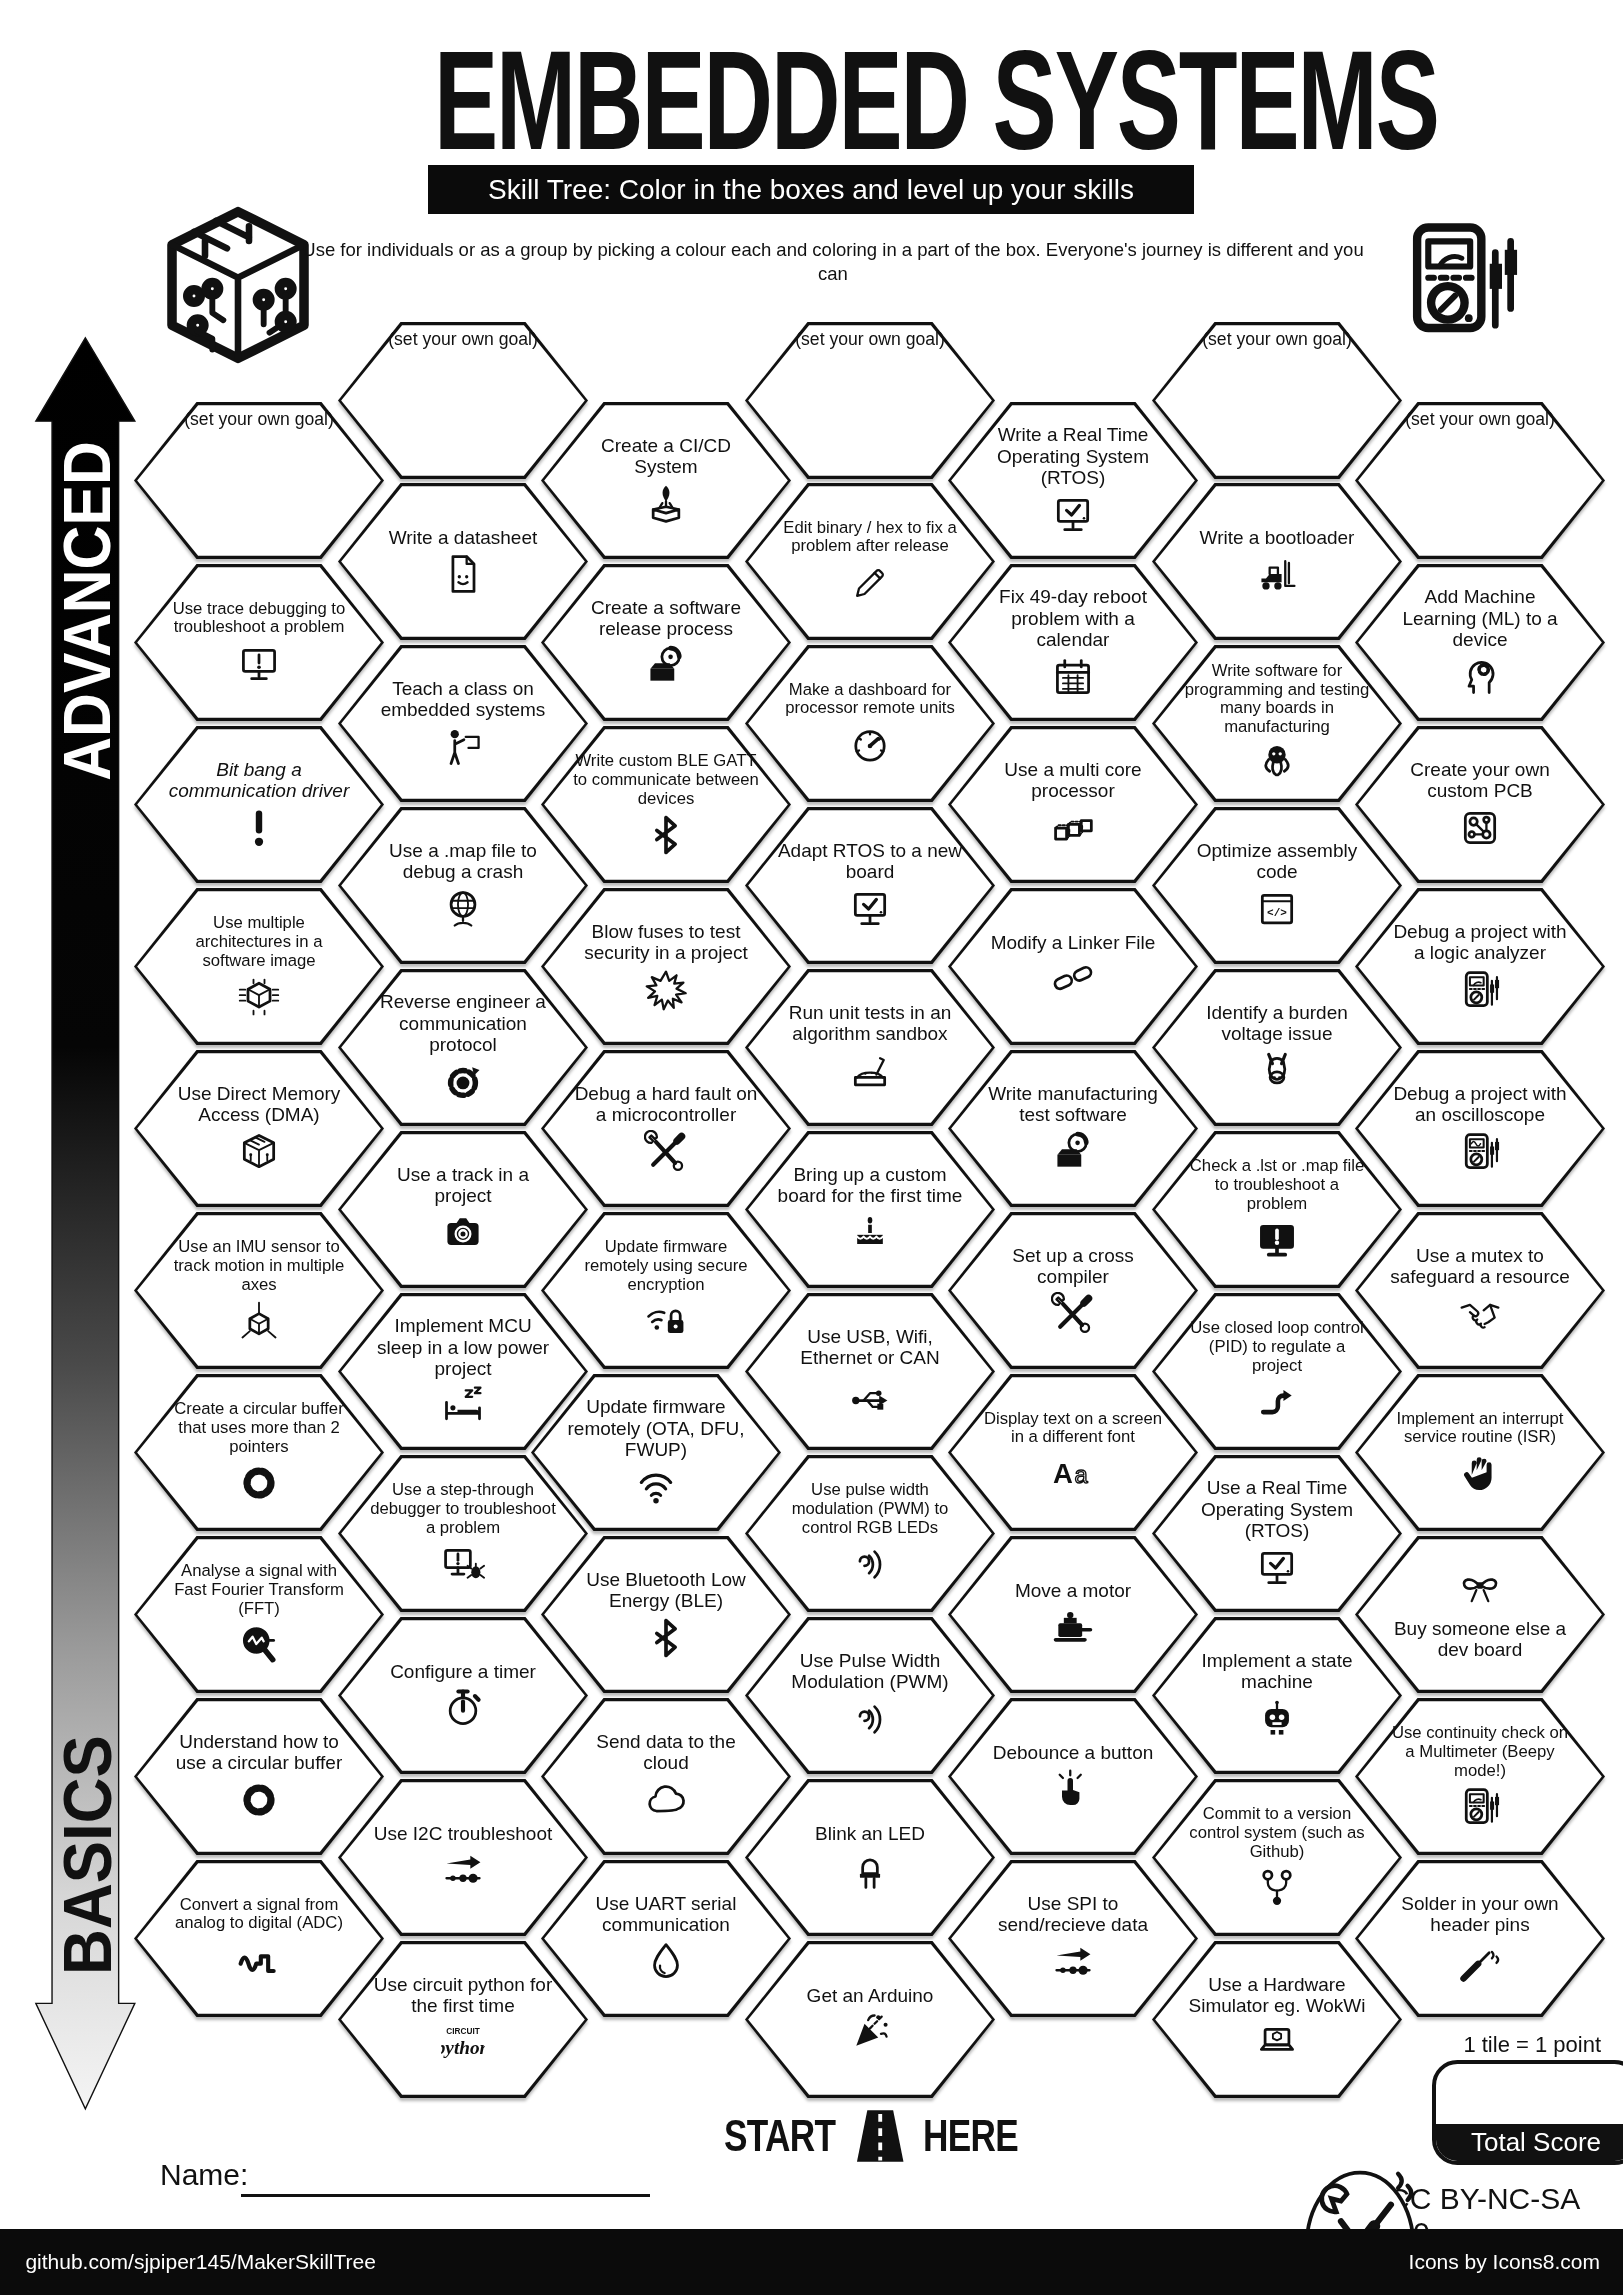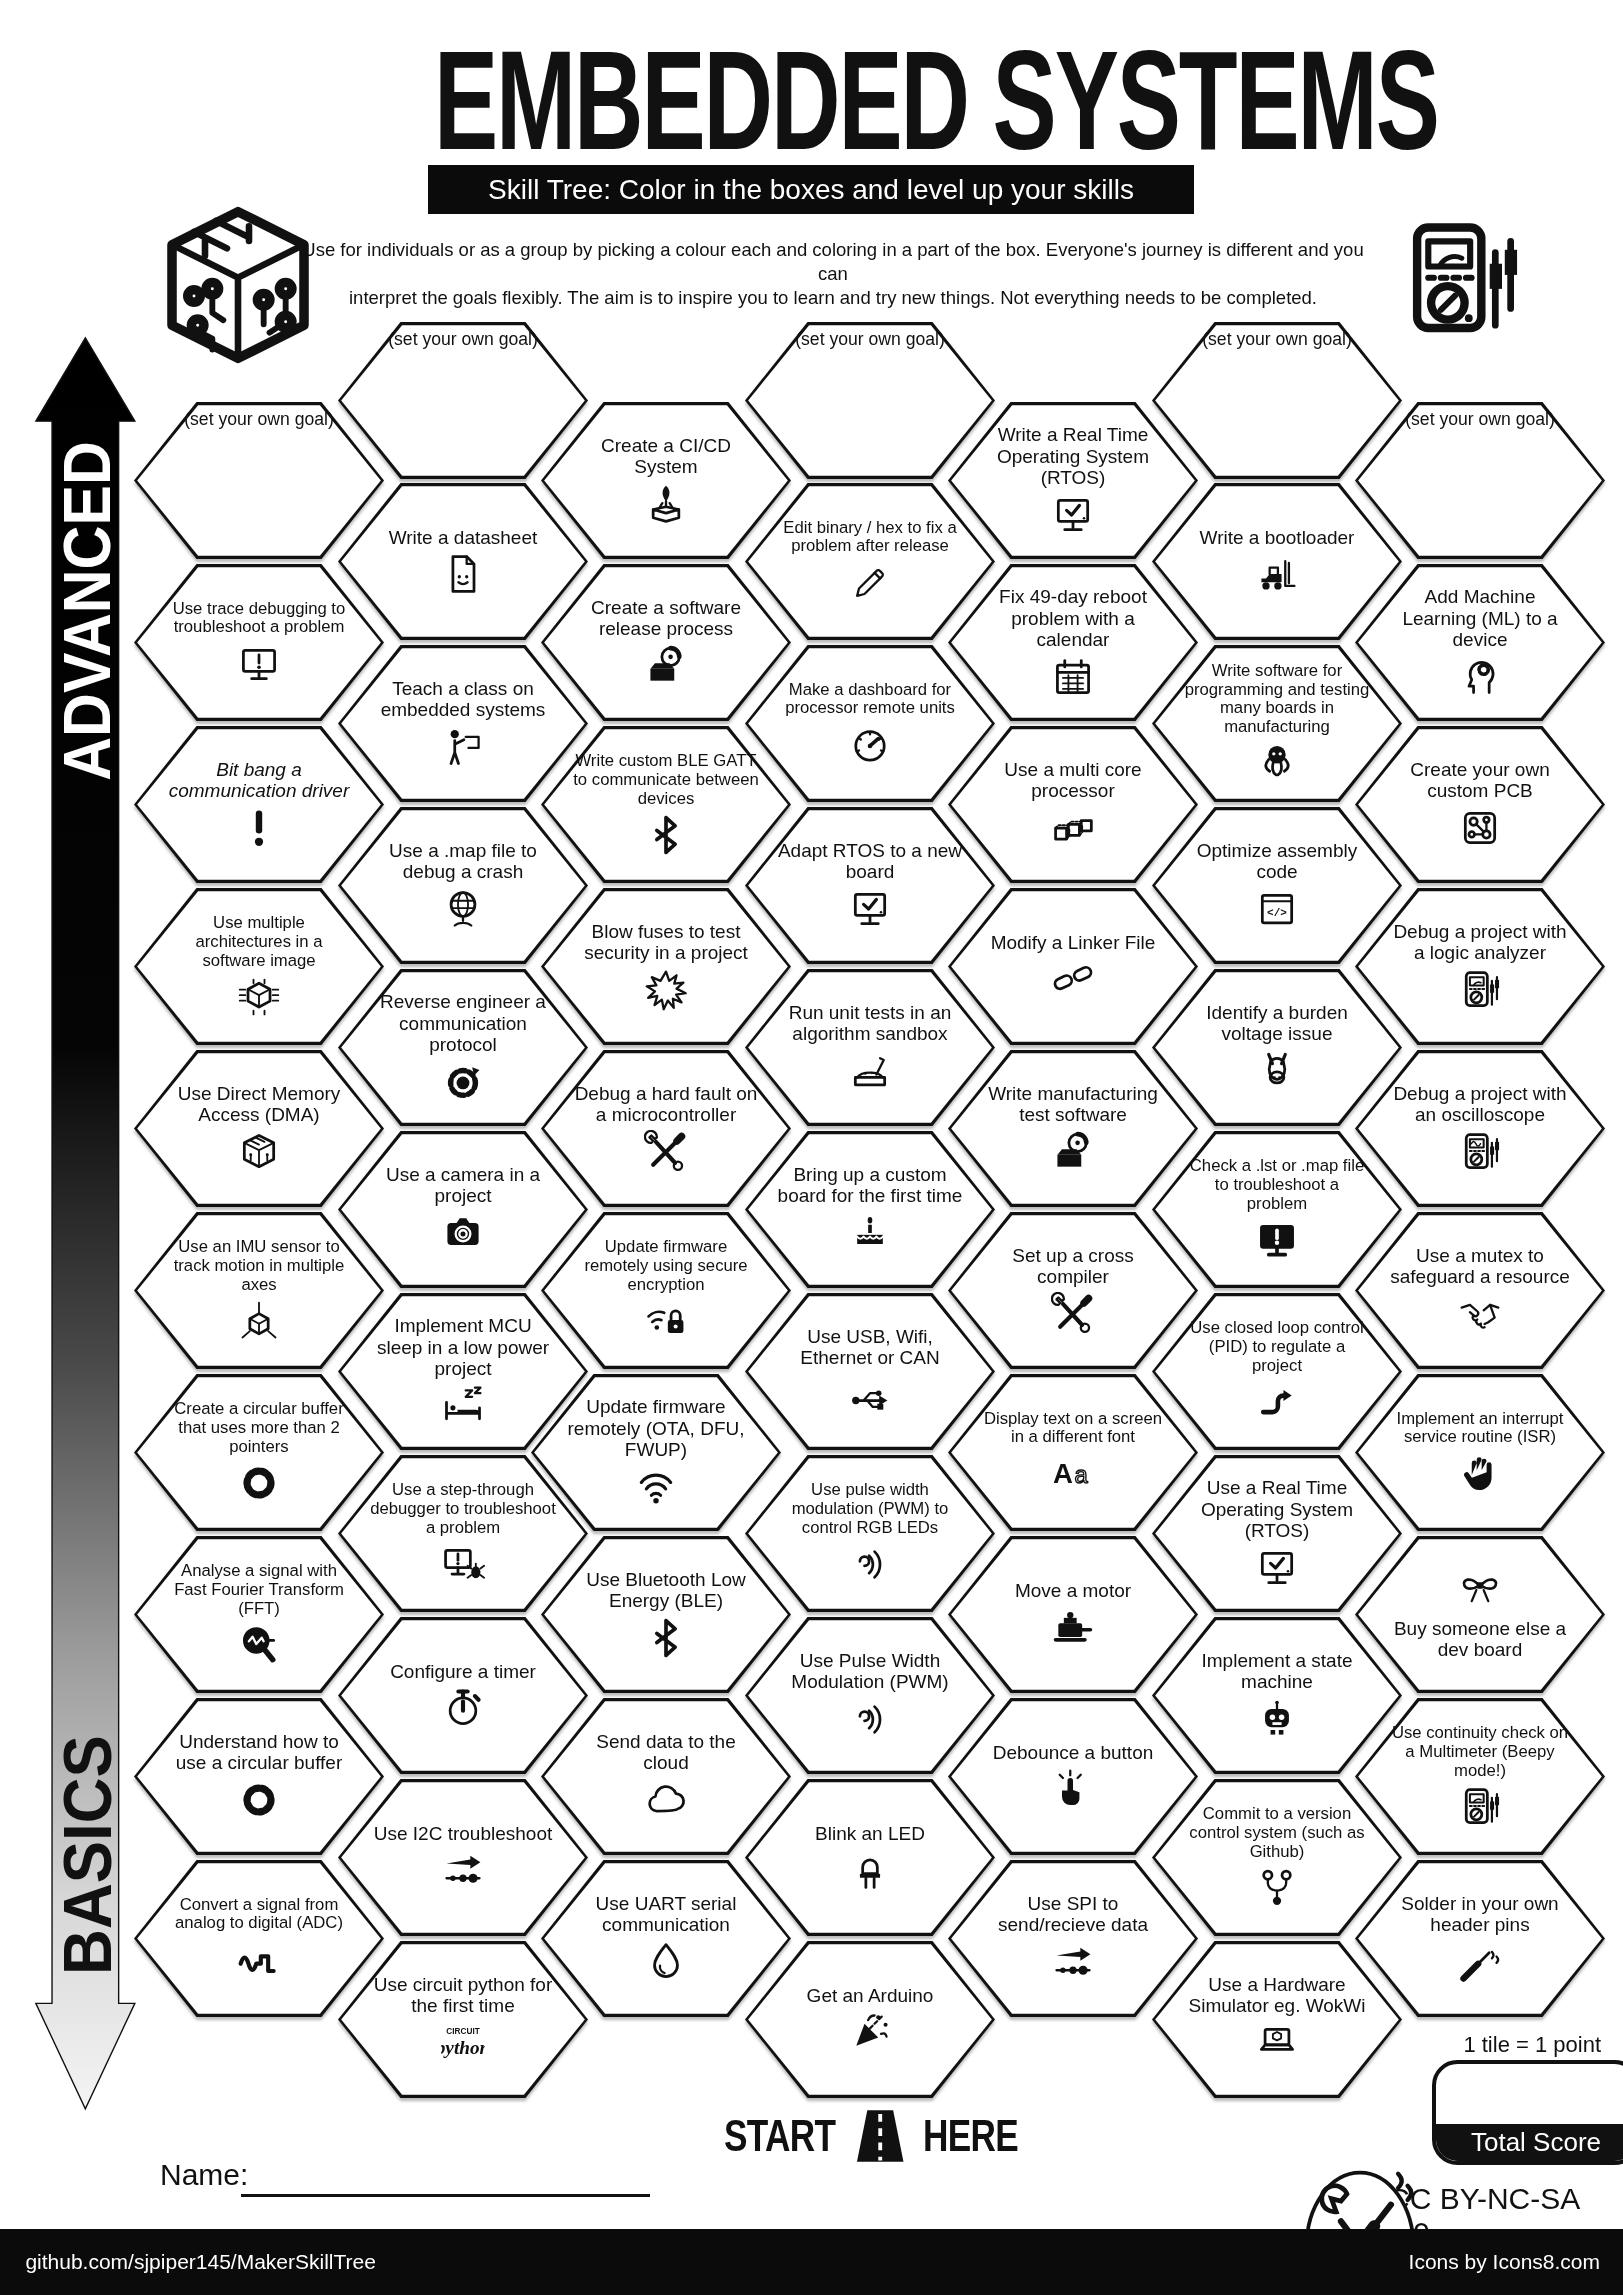--- a/index.html
+++ b/index.html
@@ -77,21 +77,20 @@
     <rect x="35" y="18" width="4.4" height="9" fill="#111" stroke="none"></rect>
     <rect x="40.4" y="13" width="4.4" height="9" fill="#111" stroke="none"></rect>
   </svg>
 
   <div class="title">EMBEDDED SYSTEMS</div>
   <div class="subtitle-bar">
     <span>Skill Tree:  Color in the boxes and level up your skills</span>
   </div>
   <div class="description">
     <div>Use for individuals or as a group by picking a colour each and coloring in a part of the box.  Everyone's journey is different and you can</div>
-    <div>interpret the goals flexibly.  The aim is to inspire you to learn and try new things. Not everything needs to be completed.</div>
   </div>
 
   <div class="arrow-wrap">
     <svg width="169" height="1795" viewBox="0 0 365 3880">
       <defs>
         <linearGradient id="arrowGrad" x1="0" y1="0" x2="0" y2="1">
           <stop offset="0" stop-color="#000"></stop>
             <stop offset="0.40" stop-color="#050505"></stop>
           <stop offset="0.58" stop-color="#4a4a4a"></stop>
             <stop offset="0.74" stop-color="#9a9a9a"></stop>
@@ -276,21 +275,21 @@
             <circle cx="24" cy="25" r="7" fill="#111" stroke="none"></circle>
             <circle cx="24" cy="25" r="13.5" stroke-width="6" stroke-dasharray="5.5 4.5"></circle>
             <path d="M34 8 l8 3 -6 6 z" fill="#111" stroke="none"></path>
           </svg>
         </div>
       </div>
       <div class="hex" style="left: 338px; top: 1131px;">
         <div class="hex-border"></div>
         <div class="hex-fill"></div>
         <div class="hex-content">
-          <div class="hex-label" style="font-size: 19px;">Use a camera in a project</div>
+          <div class="hex-label" style="font-size: 19px;">Use a track in a project</div>
           <svg viewBox="0 0 48 48" width="44" height="44" fill="none" stroke="#111" stroke-width="3" stroke-linecap="round" stroke-linejoin="round" class="hex-icon">
             <rect x="7" y="13" width="34" height="24" rx="4" fill="#111" stroke="none"></rect>
             <path d="M17 13 l3.5-5 h7 l3.5 5" fill="#111" stroke="none"></path>
             <circle cx="24" cy="25" r="8" stroke="#fff" stroke-width="2.5"></circle>
             <circle cx="24" cy="25" r="4" stroke="#fff" stroke-width="2.5"></circle>
           </svg>
         </div>
       </div>
       <div class="hex" style="left: 338px; top: 1293px;">
         <div class="hex-border"></div>

